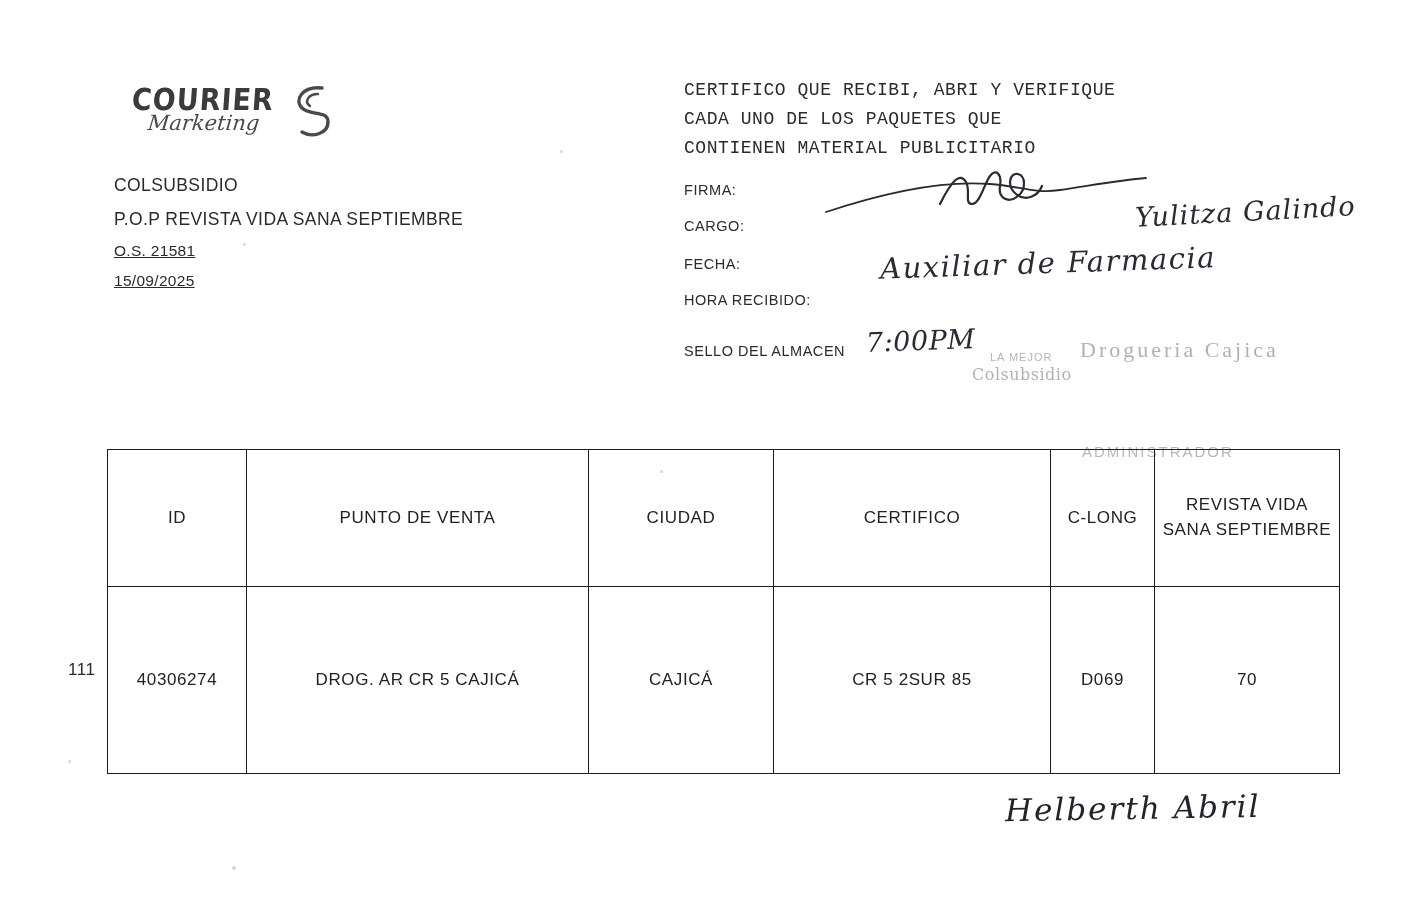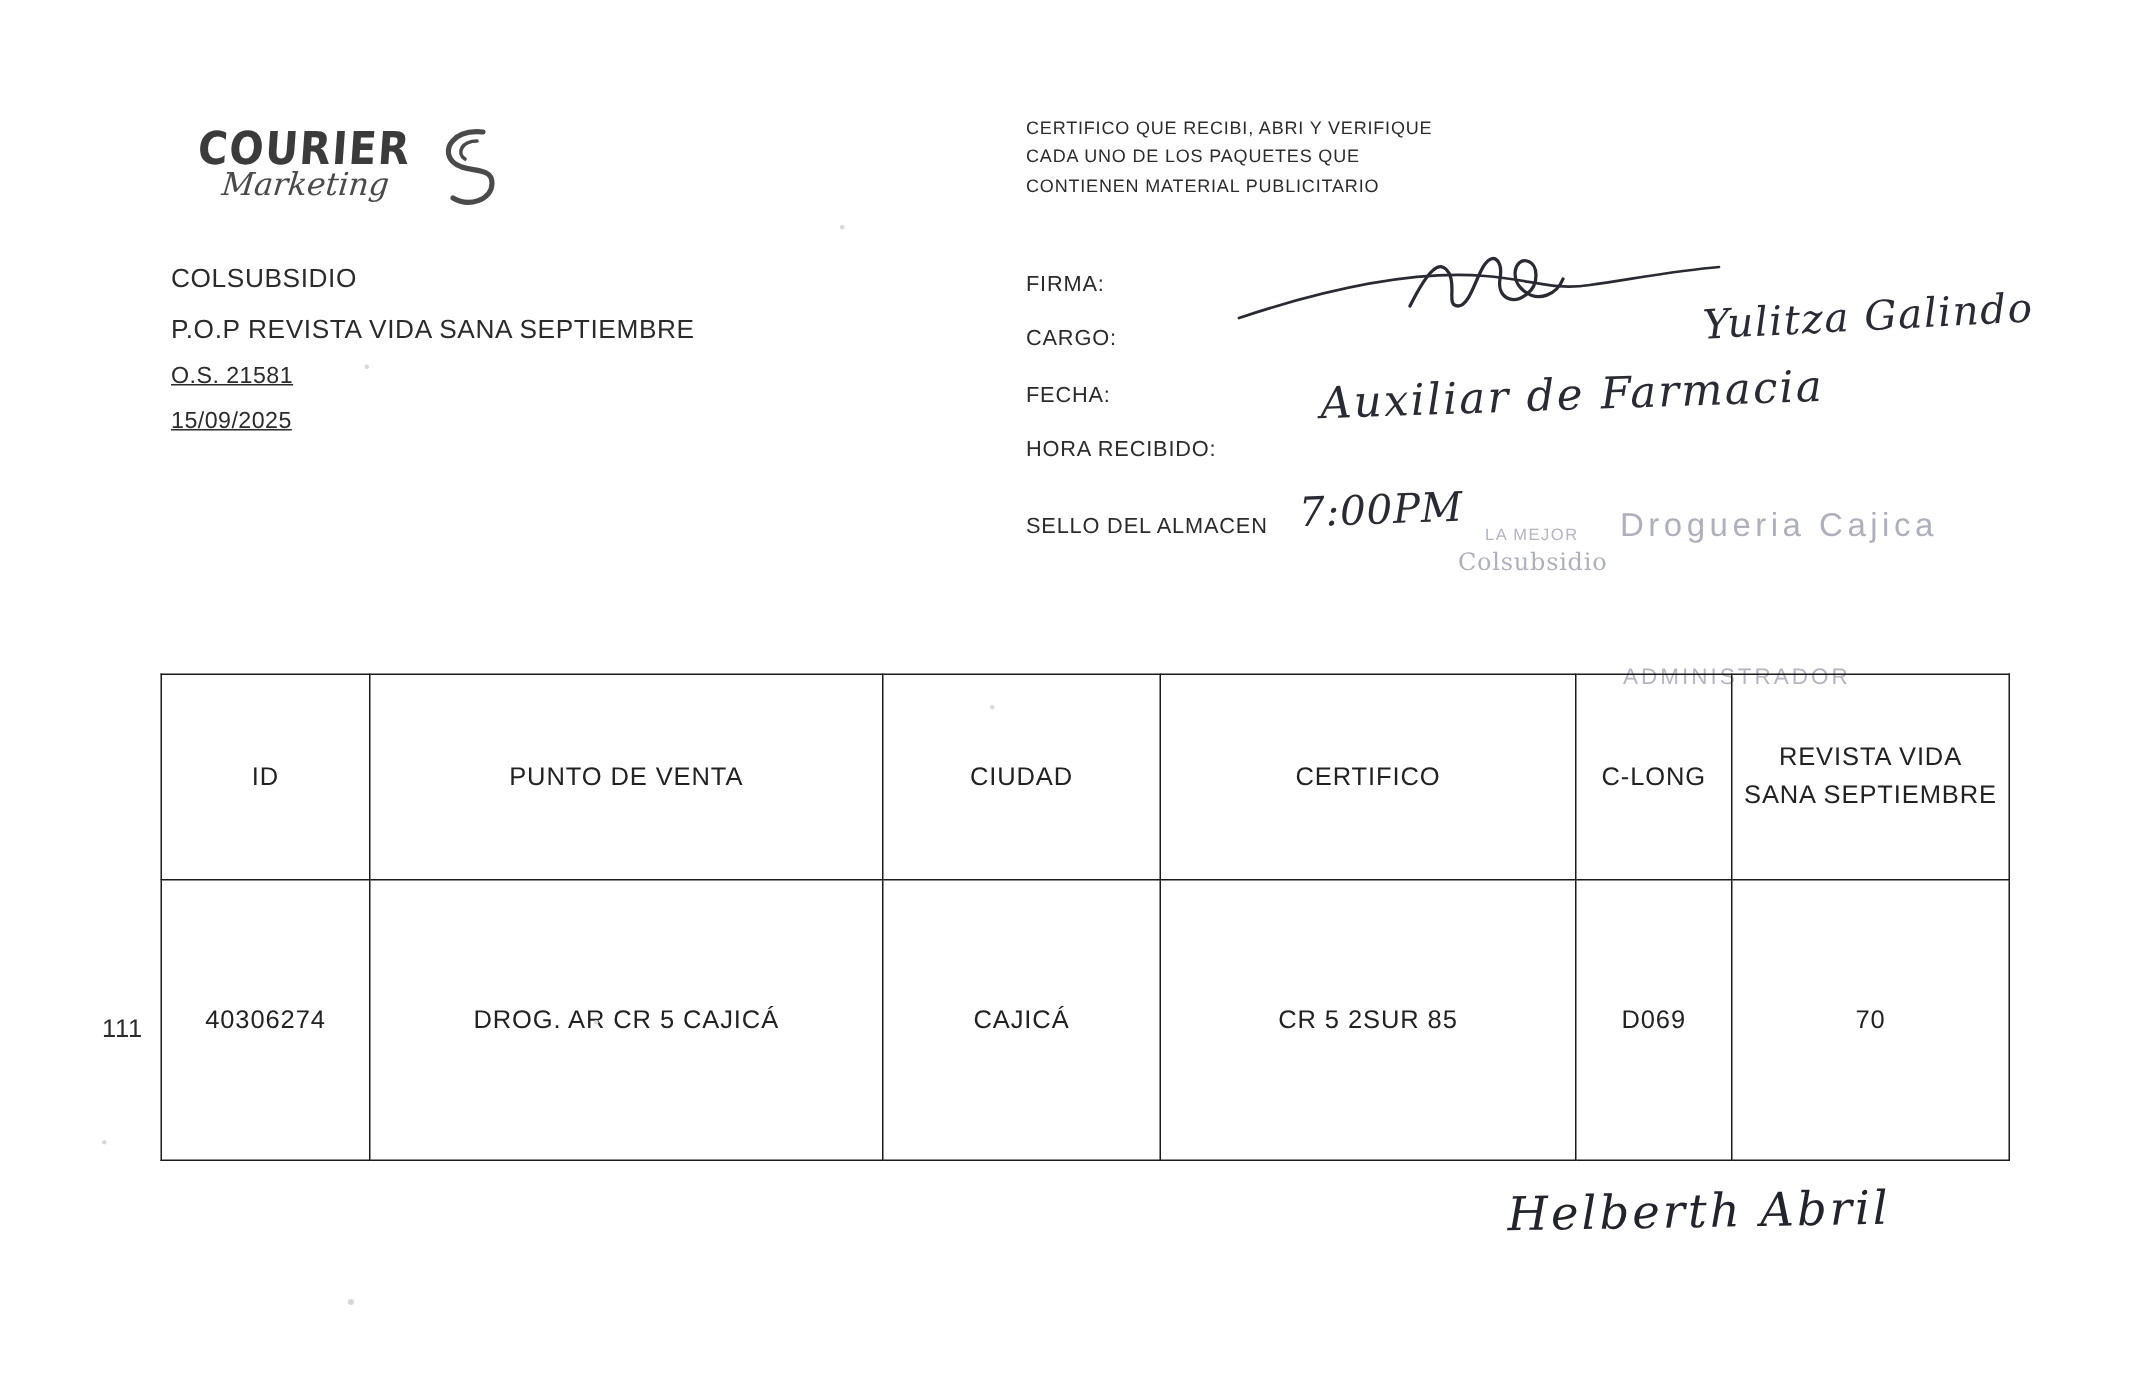--- a/index.html
+++ b/index.html
@@ -68,24 +68,25 @@
     font-size: 15.5px;
     letter-spacing: 0.3px;
     text-decoration: underline;
   }
 
   
   #cert-block {
     position: absolute;
     left: 684px;
     top: 76px;
-    font-size: 12px;
+    font-size: 18px;
     line-height: 1.62;
     letter-spacing: 0.55px;
     color: #2b2b2b;
+    font-family: Liberation Mono, monospace;
   }
 
   
   #fields {
     position: absolute;
     left: 684px;
     top: 172px;
     font-size: 14.5px;
     letter-spacing: 0.55px;
     color: #2b2b2b;
@@ -154,21 +155,21 @@
     width: 400px;
     height: 150px;
     color: #a9a9b4;
   }
   #stamp .stamp-drog {
     position: absolute;
     left: 118px;
     top: 12px;
     font-size: 22px;
     letter-spacing: 3px;
-    font-family: Liberation Sans, sans-serif;
+    font-family: Liberation Serif, serif;
     color: #b0b0bb;
   }
   #stamp .stamp-la {
     position: absolute;
     left: 28px;
     top: 26px;
     font-size: 11px;
     letter-spacing: 1px;
     color: #b4b4bf;
   }
@@ -187,21 +188,21 @@
     top: 118px;
     font-size: 15px;
     letter-spacing: 2px;
     color: #b6b6c0;
   }
 
   
   #row-number {
     position: absolute;
     left: 68px;
-    top: 676px;
+    top: 660px;
     font-size: 17px;
     letter-spacing: 0.5px;
     color: #2b2b2b;
   }
   #data-table {
     position: absolute;
     left: 107px;
     top: 449px;
     width: 1232px;
     border-collapse: collapse;

